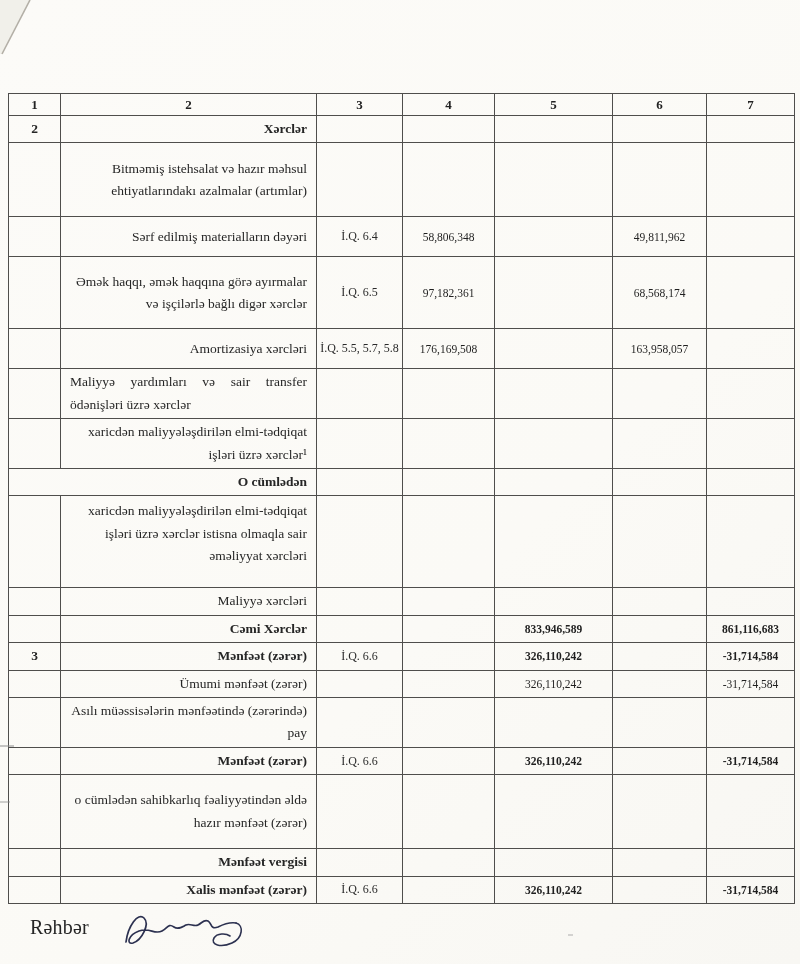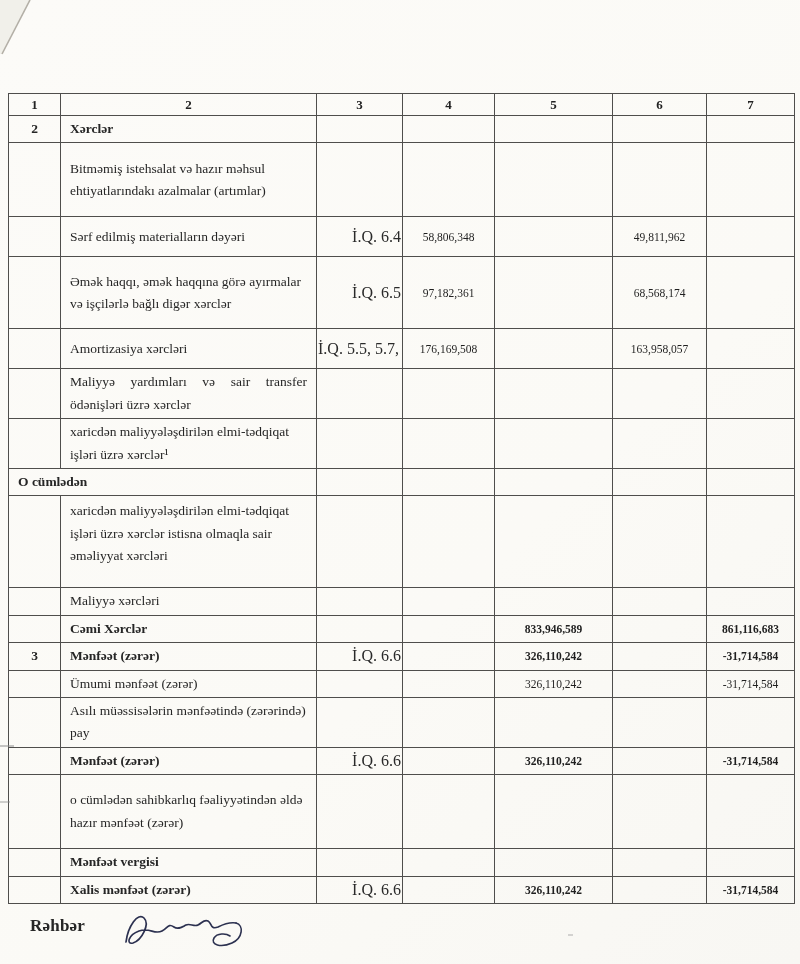--- a/index.html
+++ b/index.html
@@ -12,28 +12,28 @@
     color:#262626; overflow:hidden;
   }
   .corner-fold { position:absolute; left:0; top:0; }
   table.report {
     position:absolute; left:8px; top:93px; width:786px;
     border-collapse:collapse; table-layout:fixed;
   }
   .report th, .report td { border:1px solid #4f4e4c; vertical-align:middle; overflow:hidden; }
   .report th { height:22px; font-size:13px; font-weight:bold; text-align:center; color:#222; }
   td.numcol { text-align:center; font-weight:bold; font-size:13.5px; }
-  td.desc { font-size:13.5px; line-height:1.66; padding:2px 9px; text-align:left; }
+  td.desc { font-size:13.5px; line-height:1.66; padding:2px 9px; text-align:right; }
   td.desc.bold { font-weight:bold; }
   td.desc.top { vertical-align:top; padding-top:4px; }
   td.desc.justify { text-align:justify; text-align-last:left; }
-  td.ref { font-size:16px; text-align:right; white-space:nowrap; padding:0 1px; color:#2a2a2a; }
+  td.ref { font-size:12px; text-align:center; white-space:nowrap; padding:0 1px; color:#2a2a2a; }
   td.val { font-size:11.5px; text-align:center; white-space:nowrap; color:#1f1f1f; }
   td.val.bold { font-weight:bold; }
-  .footer-label { position:absolute; left:30px; top:916px; font-size:17px; font-weight:bold; letter-spacing:.2px; }
+  .footer-label { position:absolute; left:30px; top:916px; font-size:20px; font-weight:normal; letter-spacing:.2px; }
   .signature-svg { position:absolute; left:116px; top:896px; }
   .artifact { position:absolute; background:#8d8d8d; }
 </style>
 </head>
 <body>
 
 <div class="page">
 
   <svg class="corner-fold" width="60" height="72" viewBox="0 0 60 72" aria-hidden="true">
     <polygon points="0,0 30,0 2,54 0,54" fill="#efede8" opacity="0.85"></polygon>

